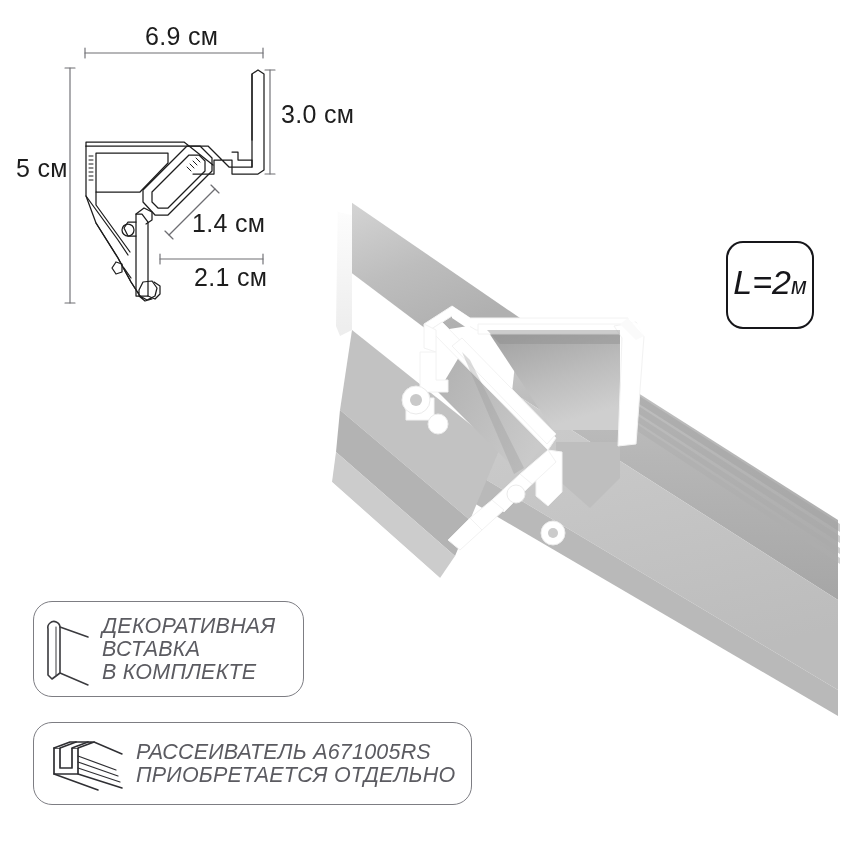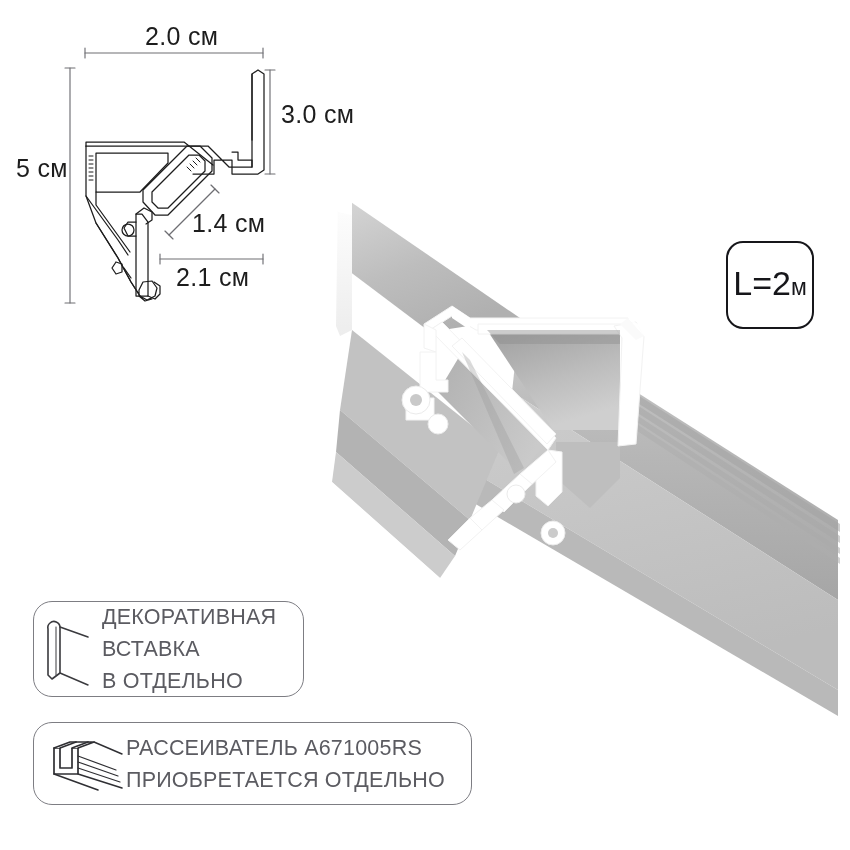--- a/index.html
+++ b/index.html
@@ -28,24 +28,25 @@
     box-sizing:border-box;
     border:1.6px solid #7d7d83;
     border-radius:17px;
     background:#fff;
     display:flex;
     align-items:center;
   }
   .badge-text{
     color:#5b5b61;
     font-size:21.5px;
-    line-height:32px;
+    line-height:23px;
     font-weight:300;
     letter-spacing:.2px;
     white-space:pre-line;
+    font-style:italic;
   }
   .badge-icon{flex:0 0 auto;display:block;}
 
   #len-badge{
     left:726px;top:241px;width:88px;height:88px;
     border:2.4px solid #16161a;
     border-radius:17px;
     justify-content:center;
   }
   #len-badge .badge-text{
@@ -278,72 +279,72 @@
       <path d="M160,254 L160,264"></path>
       <path d="M263,254 L263,264"></path>
 
       <path d="M169,235 L215,189"></path>
       <path d="M165,231 L173,239"></path>
       <path d="M211,185 L219,193"></path>
     </g>
   </svg>
 
   <div class="dim-label" style="left:145px;top:22px;">
-    <span class="dim-num">2.0</span><span class="dim-unit">&nbsp;</span><span class="dim-unit">см</span>
+    <span class="dim-num">6.9</span><span class="dim-unit">&nbsp;</span><span class="dim-unit">см</span>
   </div>
 
   <div class="dim-label" style="left:16px;top:154px;">
     <span class="dim-num">5</span><span class="dim-unit">&nbsp;</span><span class="dim-unit">см</span>
   </div>
 
   <div class="dim-label" style="left:281px;top:100px;">
     <span class="dim-num">3.0</span><span class="dim-unit">&nbsp;</span><span class="dim-unit">см</span>
   </div>
 
   <div class="dim-label" style="left:192px;top:209px;">
     <span class="dim-num">1.4</span><span class="dim-unit">&nbsp;</span><span class="dim-unit">см</span>
   </div>
 
-  <div class="dim-label" style="left:176px;top:263px;">
+  <div class="dim-label" style="left:194px;top:263px;">
     <span class="dim-num">2.1</span><span class="dim-unit">&nbsp;</span><span class="dim-unit">см</span>
   </div>
 
   <div class="badge" id="len-badge">
     <div class="badge-text"><span class="len-main">L=2</span><span class="len-unit">м</span></div>
   </div>
 
   <div class="badge" id="insert-badge">
     <svg class="badge-icon" width="62" height="80" viewBox="0 0 62 80">
       <g stroke="#3a3a3e" stroke-width="1.6" fill="#ffffff" stroke-linejoin="round" stroke-linecap="round">
         <path d="M16,14 a6,6 0 0,1 10,4 L26,64 L18,70 L14,66 L14,20 a6,6 0 0,1 2,-6 Z"></path>
         <path d="M26,18 L54,28"></path>
         <path d="M26,64 L54,76" stroke-width="1.4"></path>
         <path d="M22,18 L22,66" stroke-width="1"></path>
       </g>
     </svg>
     <div class="badge-text" style="margin-left:6px;">ДЕКОРАТИВНАЯ
 ВСТАВКА
-В ОТДЕЛЬНО</div>
+В КОМПЛЕКТЕ</div>
   </div>
 
   <div class="badge" id="diffuser-badge">
     <svg class="badge-icon" width="78" height="60" viewBox="0 0 78 60" style="margin-left:14px;">
       <g stroke="#2f2f33" stroke-width="1.7" fill="#ffffff" stroke-linejoin="round" stroke-linecap="round">
 
         <path d="M6,14 L6,40 L30,40 L30,14 L24,14 L24,34 L12,34 L12,14 Z"></path>
 
         <path d="M6,14 L22,8 L46,8 L30,14"></path>
         <path d="M12,14 L28,8"></path>
         <path d="M24,14 L40,8"></path>
 
         <path d="M30,40 L74,54" stroke-width="1.5"></path>
         <path d="M30,34 L72,48" stroke-width="1.2"></path>
         <path d="M30,28 L70,42" stroke-width="1.2"></path>
         <path d="M30,22 L68,36" stroke-width="1.2"></path>
         <path d="M46,8 L74,20" stroke-width="1.4"></path>
         <path d="M6,40 L50,56" stroke-width="1.5"></path>
       </g>
     </svg>
-    <div class="badge-text" style="margin-left:0;">РАССЕИВАТЕЛЬ A671005RS
+    <div class="badge-text" style="margin-left:10px;">РАССЕИВАТЕЛЬ A671005RS
 ПРИОБРЕТАЕТСЯ ОТДЕЛЬНО</div>
   </div>
 
 </div>
 
 </body></html>

